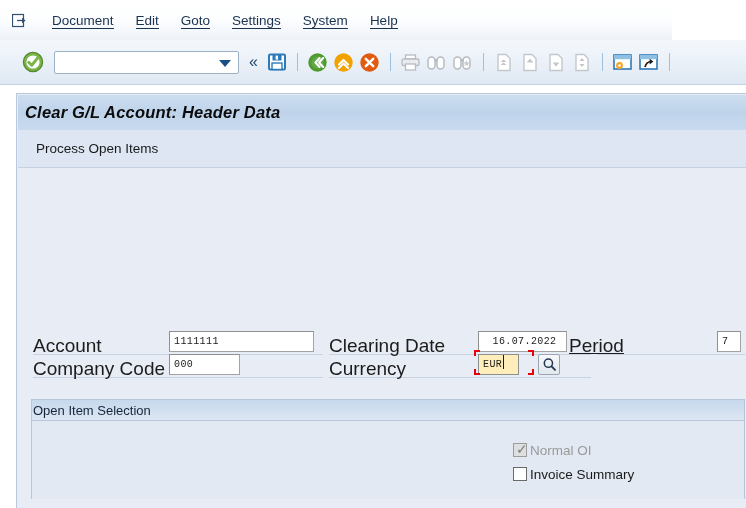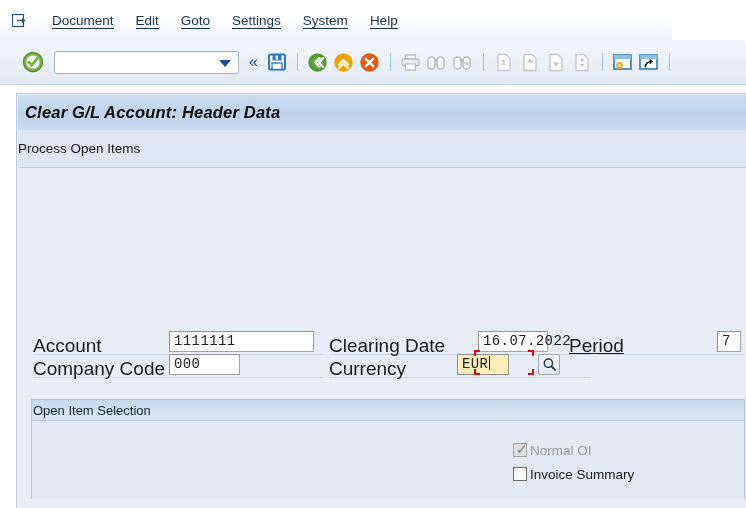--- a/index.html
+++ b/index.html
@@ -111,20 +111,21 @@
     letter-spacing: 0.2px;
   }
   #subtitle {
     position: absolute; left: 1px; top: 36px;
     width: 729px; height: 38px;
     background: linear-gradient(to bottom, #dde6f2 0%, #dde6f2 100%);
     border-bottom: 1px solid #c4d2e3;
     display: flex; align-items: center;
   }
   #subtitle .sub {
+    margin-left: 18px;
     font-size: 13.5px;
     color: #1a1a1a;
   }
   .flabel {
     position: absolute;
     font-size: 19px;
     color: #1c1c1c;
     top: 3px;
     white-space: nowrap;
   }
@@ -134,21 +135,21 @@
     background: #c7d3e2;
   }
   .finput {
     position: absolute;
     height: 21px;
     background: #ffffff;
     border: 1px solid #a3a3a3;
     border-top-color: #8f8f8f;
     border-left-color: #8f8f8f;
     font-family: "Liberation Mono", monospace;
-    font-size: 14px;
+    font-size: 10px;
     color: #202020;
     padding: 0 0 0 4px;
     line-height: 19px;
     letter-spacing: 0.4px;
   }
   .finput.focused {
     background: #ffeeba;
     border: 1px solid #8f8f8f;
   }
   .caret {
@@ -382,33 +383,33 @@
     <div id="subtitle">
       <span class="sub">Process Open Items</span>
     </div>
 
     <div class="uline" style="left:16px; top:260px; width:290px;"></div>
     <span class="flabel" style="left:16px; top:241px;">Account</span>
     <div class="finput" style="left:152px; top:237px; width:145px;">1111111</div>
 
     <div class="uline" style="left:312px; top:260px; width:262px;"></div>
     <span class="flabel" style="left:312px; top:241px;">Clearing Date</span>
-    <div class="finput" style="left:461px; top:237px; width:70px;">16.07.2022</div>
+    <div class="finput" style="left:461px; top:237px; width:89px;text-align:center;">16.07.2022</div>
 
     <div class="uline" style="left:580px; top:260px; width:148px;"></div>
     <span class="flabel" style="left:552px; top:241px;text-decoration:underline;">Period</span>
     <div class="finput" style="left:700px; top:237px; width:24px;">7</div>
 
     <div class="uline" style="left:16px; top:283px; width:290px;"></div>
     <span class="flabel" style="left:16px; top:264px;">Company Code</span>
     <div class="finput" style="left:152px; top:260px; width:71px;">000</div>
 
     <div class="uline" style="left:312px; top:283px; width:262px;"></div>
     <span class="flabel" style="left:312px; top:264px;">Currency</span>
-    <div class="finput focused" style="left:440px; top:260px; width:52px;"><span>EUR</span><span class="caret"></span></div>
+    <div class="finput focused" style="left:461px; top:260px; width:41px;"><span>EUR</span><span class="caret"></span></div>
     <div class="fbracket" style="left:457px; top:256px; border-right:0; border-bottom:0;"></div>
     <div class="fbracket" style="left:511px; top:256px; border-left:0; border-bottom:0;"></div>
     <div class="fbracket" style="left:457px; top:275px; border-right:0; border-top:0;"></div>
     <div class="fbracket" style="left:511px; top:275px; border-left:0; border-top:0;"></div>
 
     <div class="srchbtn" style="left:521px; top:260px;">
       <svg width="15" height="15" viewBox="0 0 15 15">
         <circle cx="6.4" cy="6.2" r="4.1" fill="none" stroke="#23384f" stroke-width="1.5"></circle>
         <path d="M9.6 9.4 L13 12.8" stroke="#23384f" stroke-width="1.9" stroke-linecap="round"></path>
       </svg>

